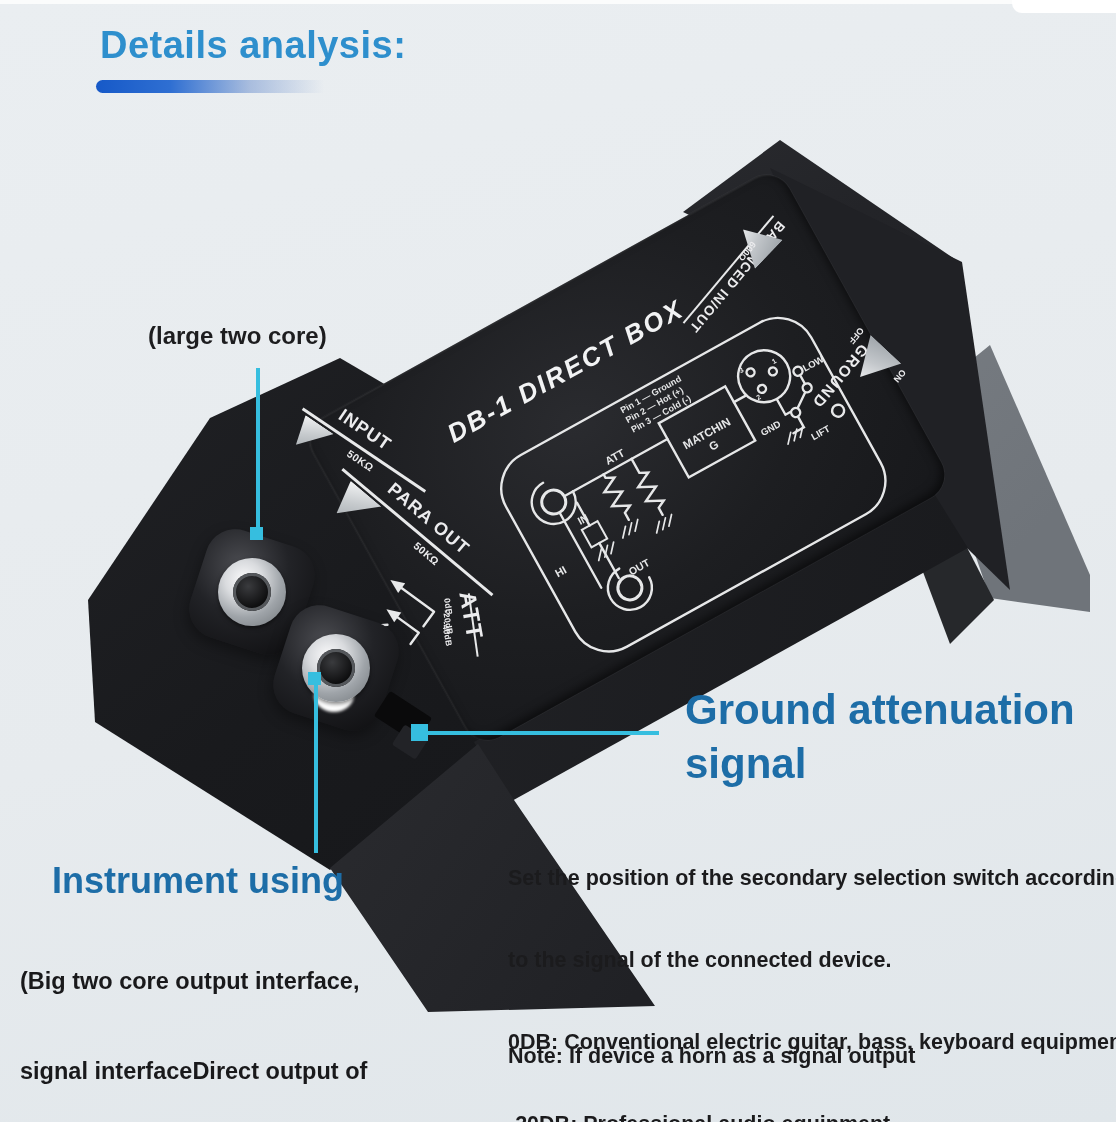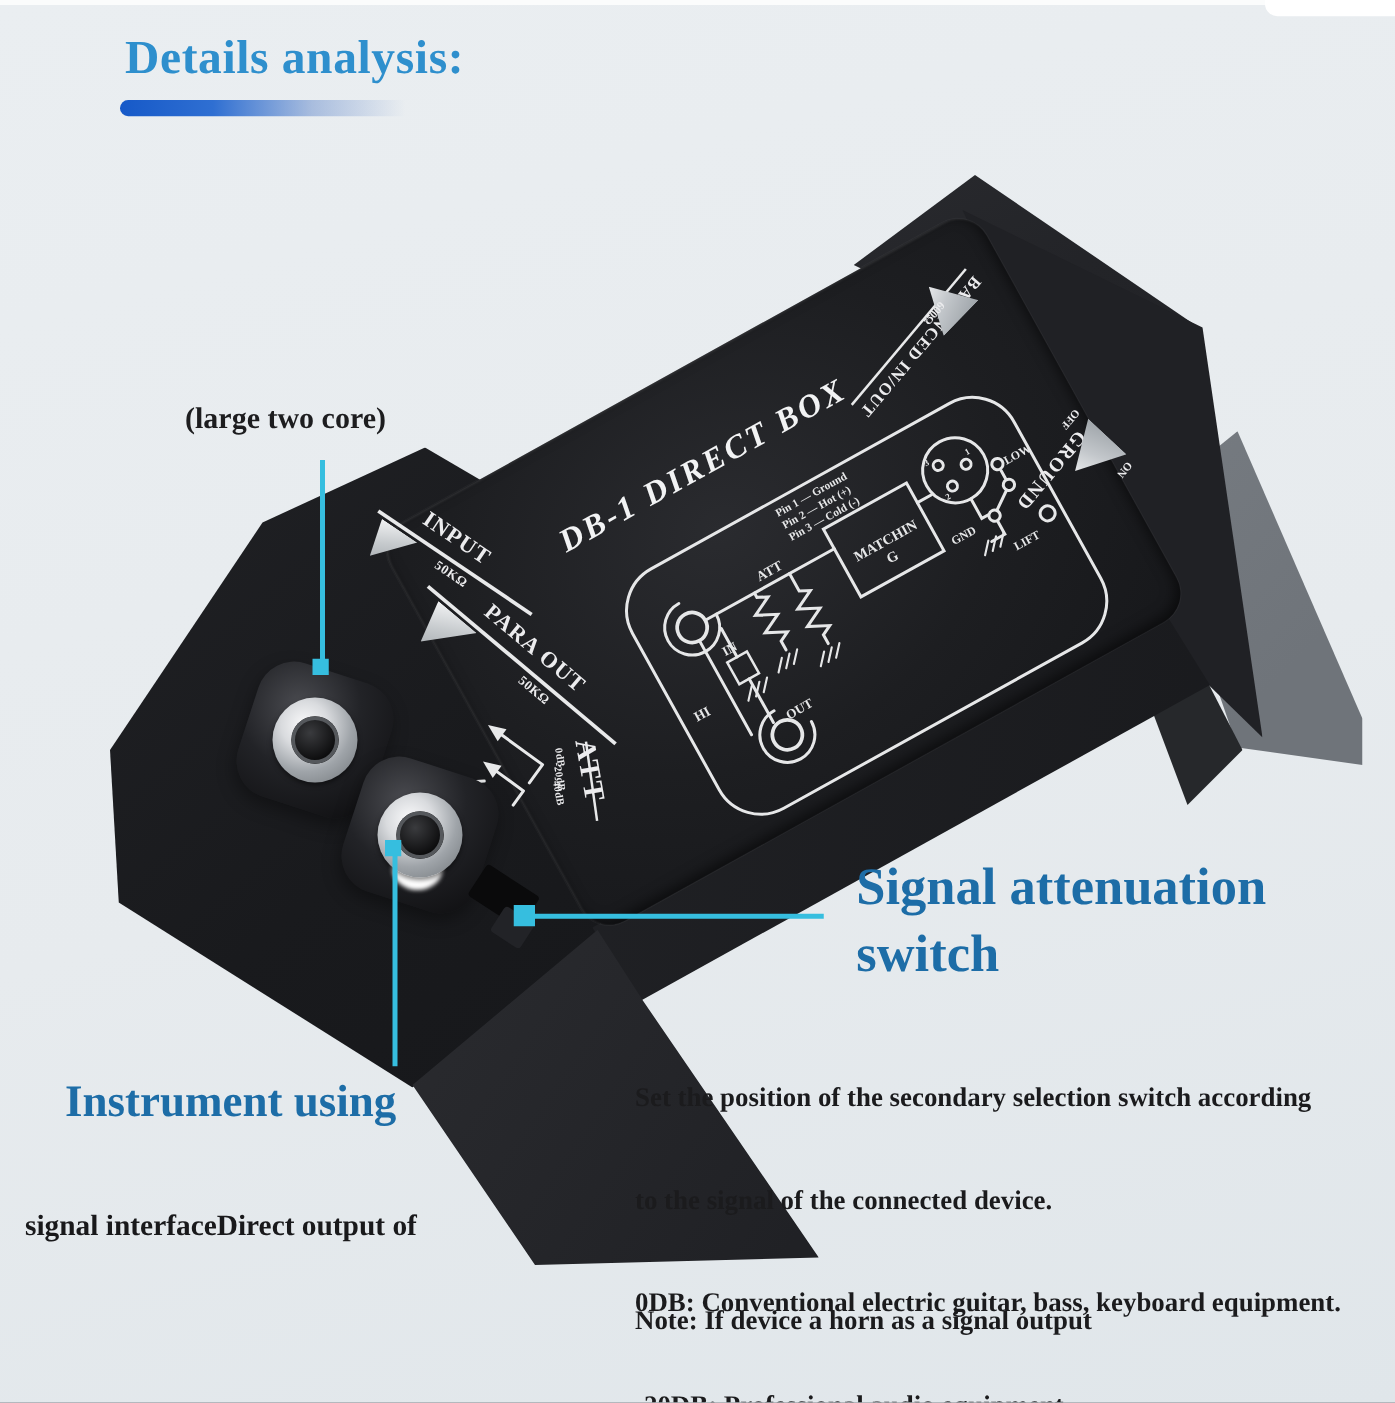--- a/index.html
+++ b/index.html
@@ -1,19 +1,19 @@
 <!DOCTYPE html>
 <html><head>
 <meta charset="utf-8">
 <style>
   html,body{margin:0;padding:0;background:#cfd6db;}
   #canvas{
     position:relative;width:1116px;height:1122px;overflow:hidden;
     background:linear-gradient(165deg,#eaeef1 0%,#e7ebee 55%,#e0e6ea 100%);
-    font-family:Liberation Serif, serif;
+    font-family:Liberation Sans, sans-serif;
   }
   .abs{position:absolute;}
   .shape{position:absolute;left:0;top:0;width:1116px;height:1122px;}
   
   .title{left:100px;top:24px;font-size:38px;font-weight:700;color:#2e8fcd;letter-spacing:.5px;}
   .title-bar{left:96px;top:80px;width:248px;height:13px;border-radius:7px;
     background:linear-gradient(90deg,#1659c8 0%,#2f6fd2 30%,rgba(90,130,200,.45) 62%,rgba(232,236,239,0) 92%);}
   .h-blue{font-weight:700;color:#1d6da7;}
   .h-input{left:42px;top:284px;font-size:36px;}
   .h-input-sub{left:148px;top:322px;font-size:24px;font-weight:700;color:#1d1d1f;}
@@ -231,37 +231,38 @@
   <div class="abs switch-a"></div>
   <div class="abs switch-b"></div>
 
   <div class="abs cy ln1"></div>
   <div class="abs cy sq1"></div>
   <div class="abs cy ln2"></div>
   <div class="abs cy sq2"></div>
   <div class="abs cy ln3"></div>
   <div class="abs cy sq3"></div>
 
-  <div class="abs h-blue h-sig1">Signal attenuation</div>
-  <div class="abs h-blue h-sig2">switch</div>
+  <div class="abs h-blue h-sig1">Ground attenuation</div>
+  <div class="abs h-blue h-sig2">signal</div>
   <div class="abs para">
     <div>Set the position of the secondary selection switch according</div>
     <div>to the signal of the connected device.</div>
     <div>0DB: Conventional electric guitar, bass, keyboard equipment.</div>
     <div>-20DB: Professional audio equipment</div>
     
     
   </div>
   <div class="abs note">
     <div>Note: If device a horn as a signal output</div>
     
     
   </div>
 
   <div class="abs h-blue h-output">Instrument using</div>
   <div class="abs out-lines">
+    <div>(Big two core output interface,</div>
     <div>signal interfaceDirect output of</div>
     
     
     
   </div>
 
 </div>
 
 </body></html>

